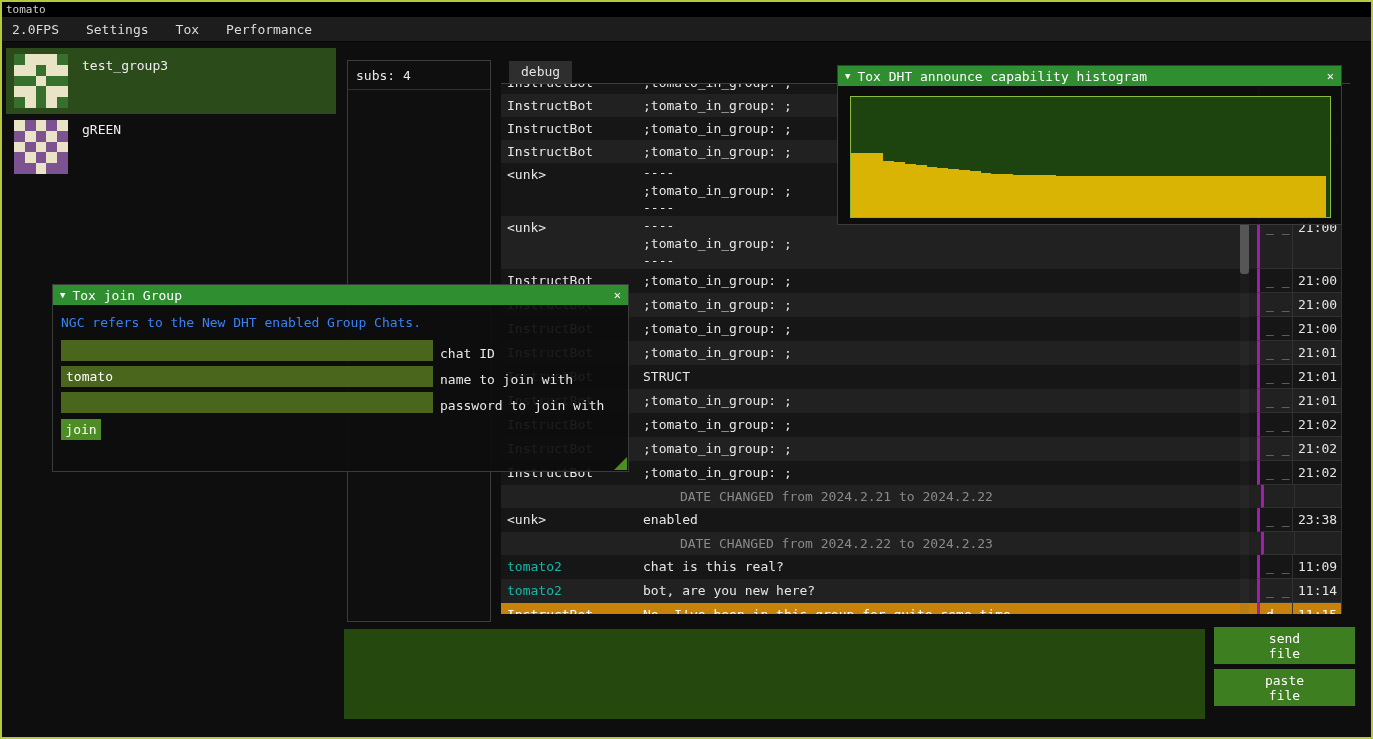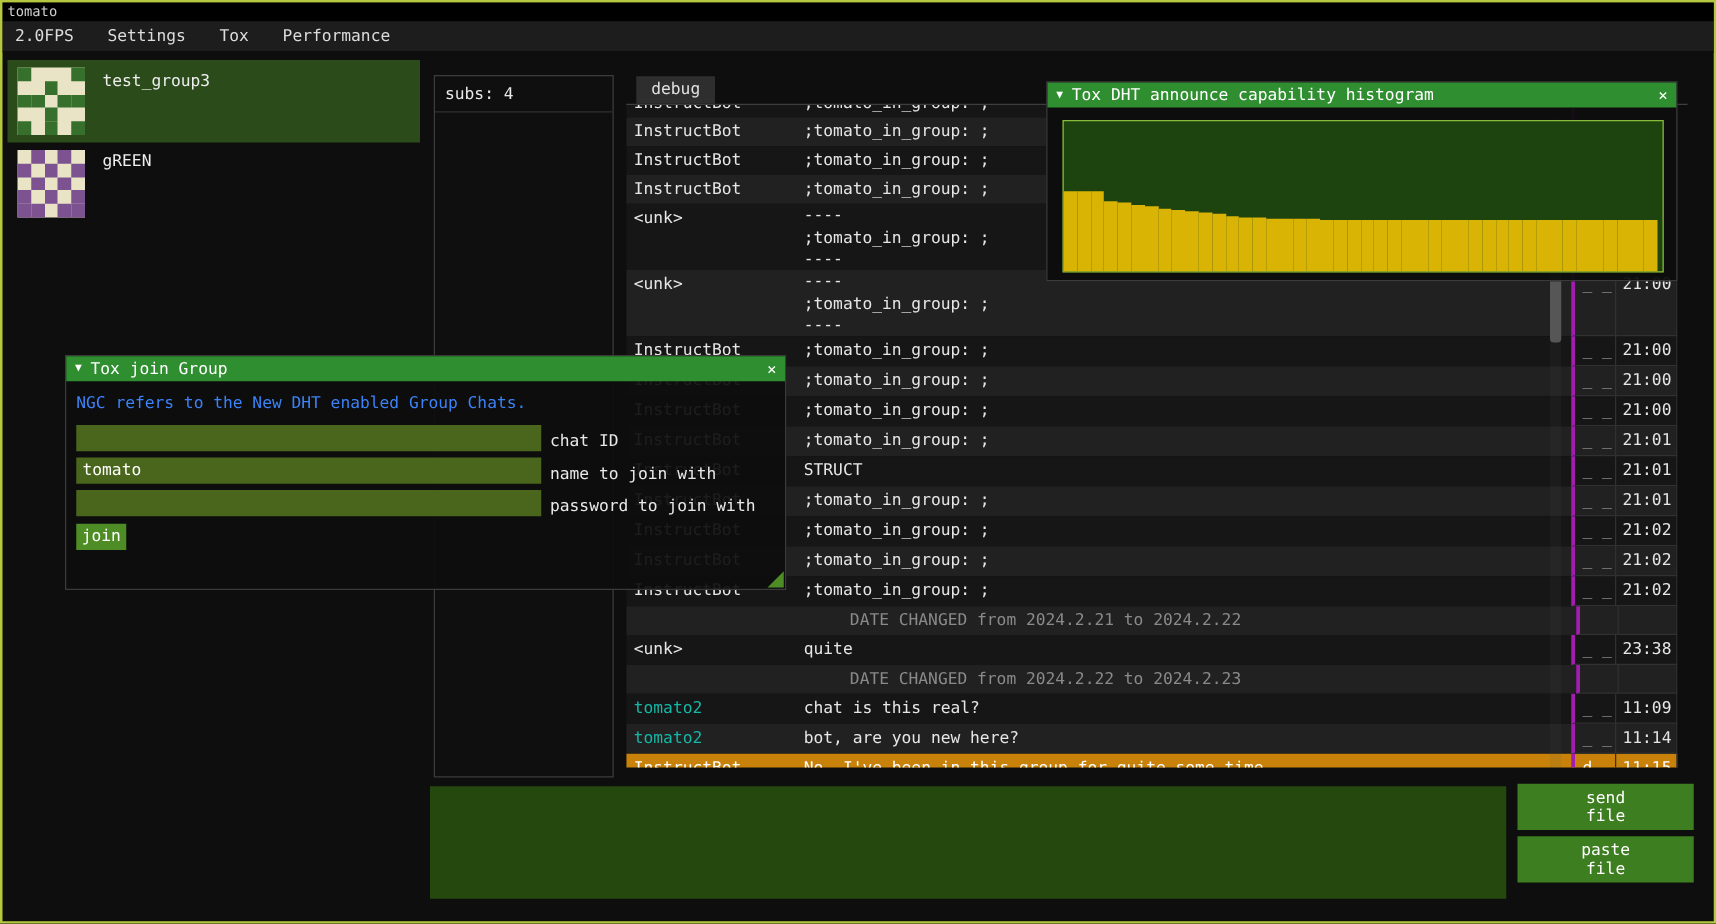--- a/index.html
+++ b/index.html
@@ -304,21 +304,21 @@
           </div>
           <div class="crow odd">
             <div class="cell sender"></div>
             <div class="cell msg date-text">DATE CHANGED from 2024.2.21 to 2024.2.22</div>
             <div class="cell status"></div>
             <div class="cell time"></div>
           </div>
           <div class="crow even">
             <div class="cell sender">&lt;unk&gt;</div>
             <div class="cell msg">
-              <div>quite</div>
+              <div>enabled</div>
             </div>
             <div class="cell status">_ _</div>
             <div class="cell time">23:38</div>
           </div>
           <div class="crow odd">
             <div class="cell sender"></div>
             <div class="cell msg date-text">DATE CHANGED from 2024.2.22 to 2024.2.23</div>
             <div class="cell status"></div>
             <div class="cell time"></div>
           </div>

